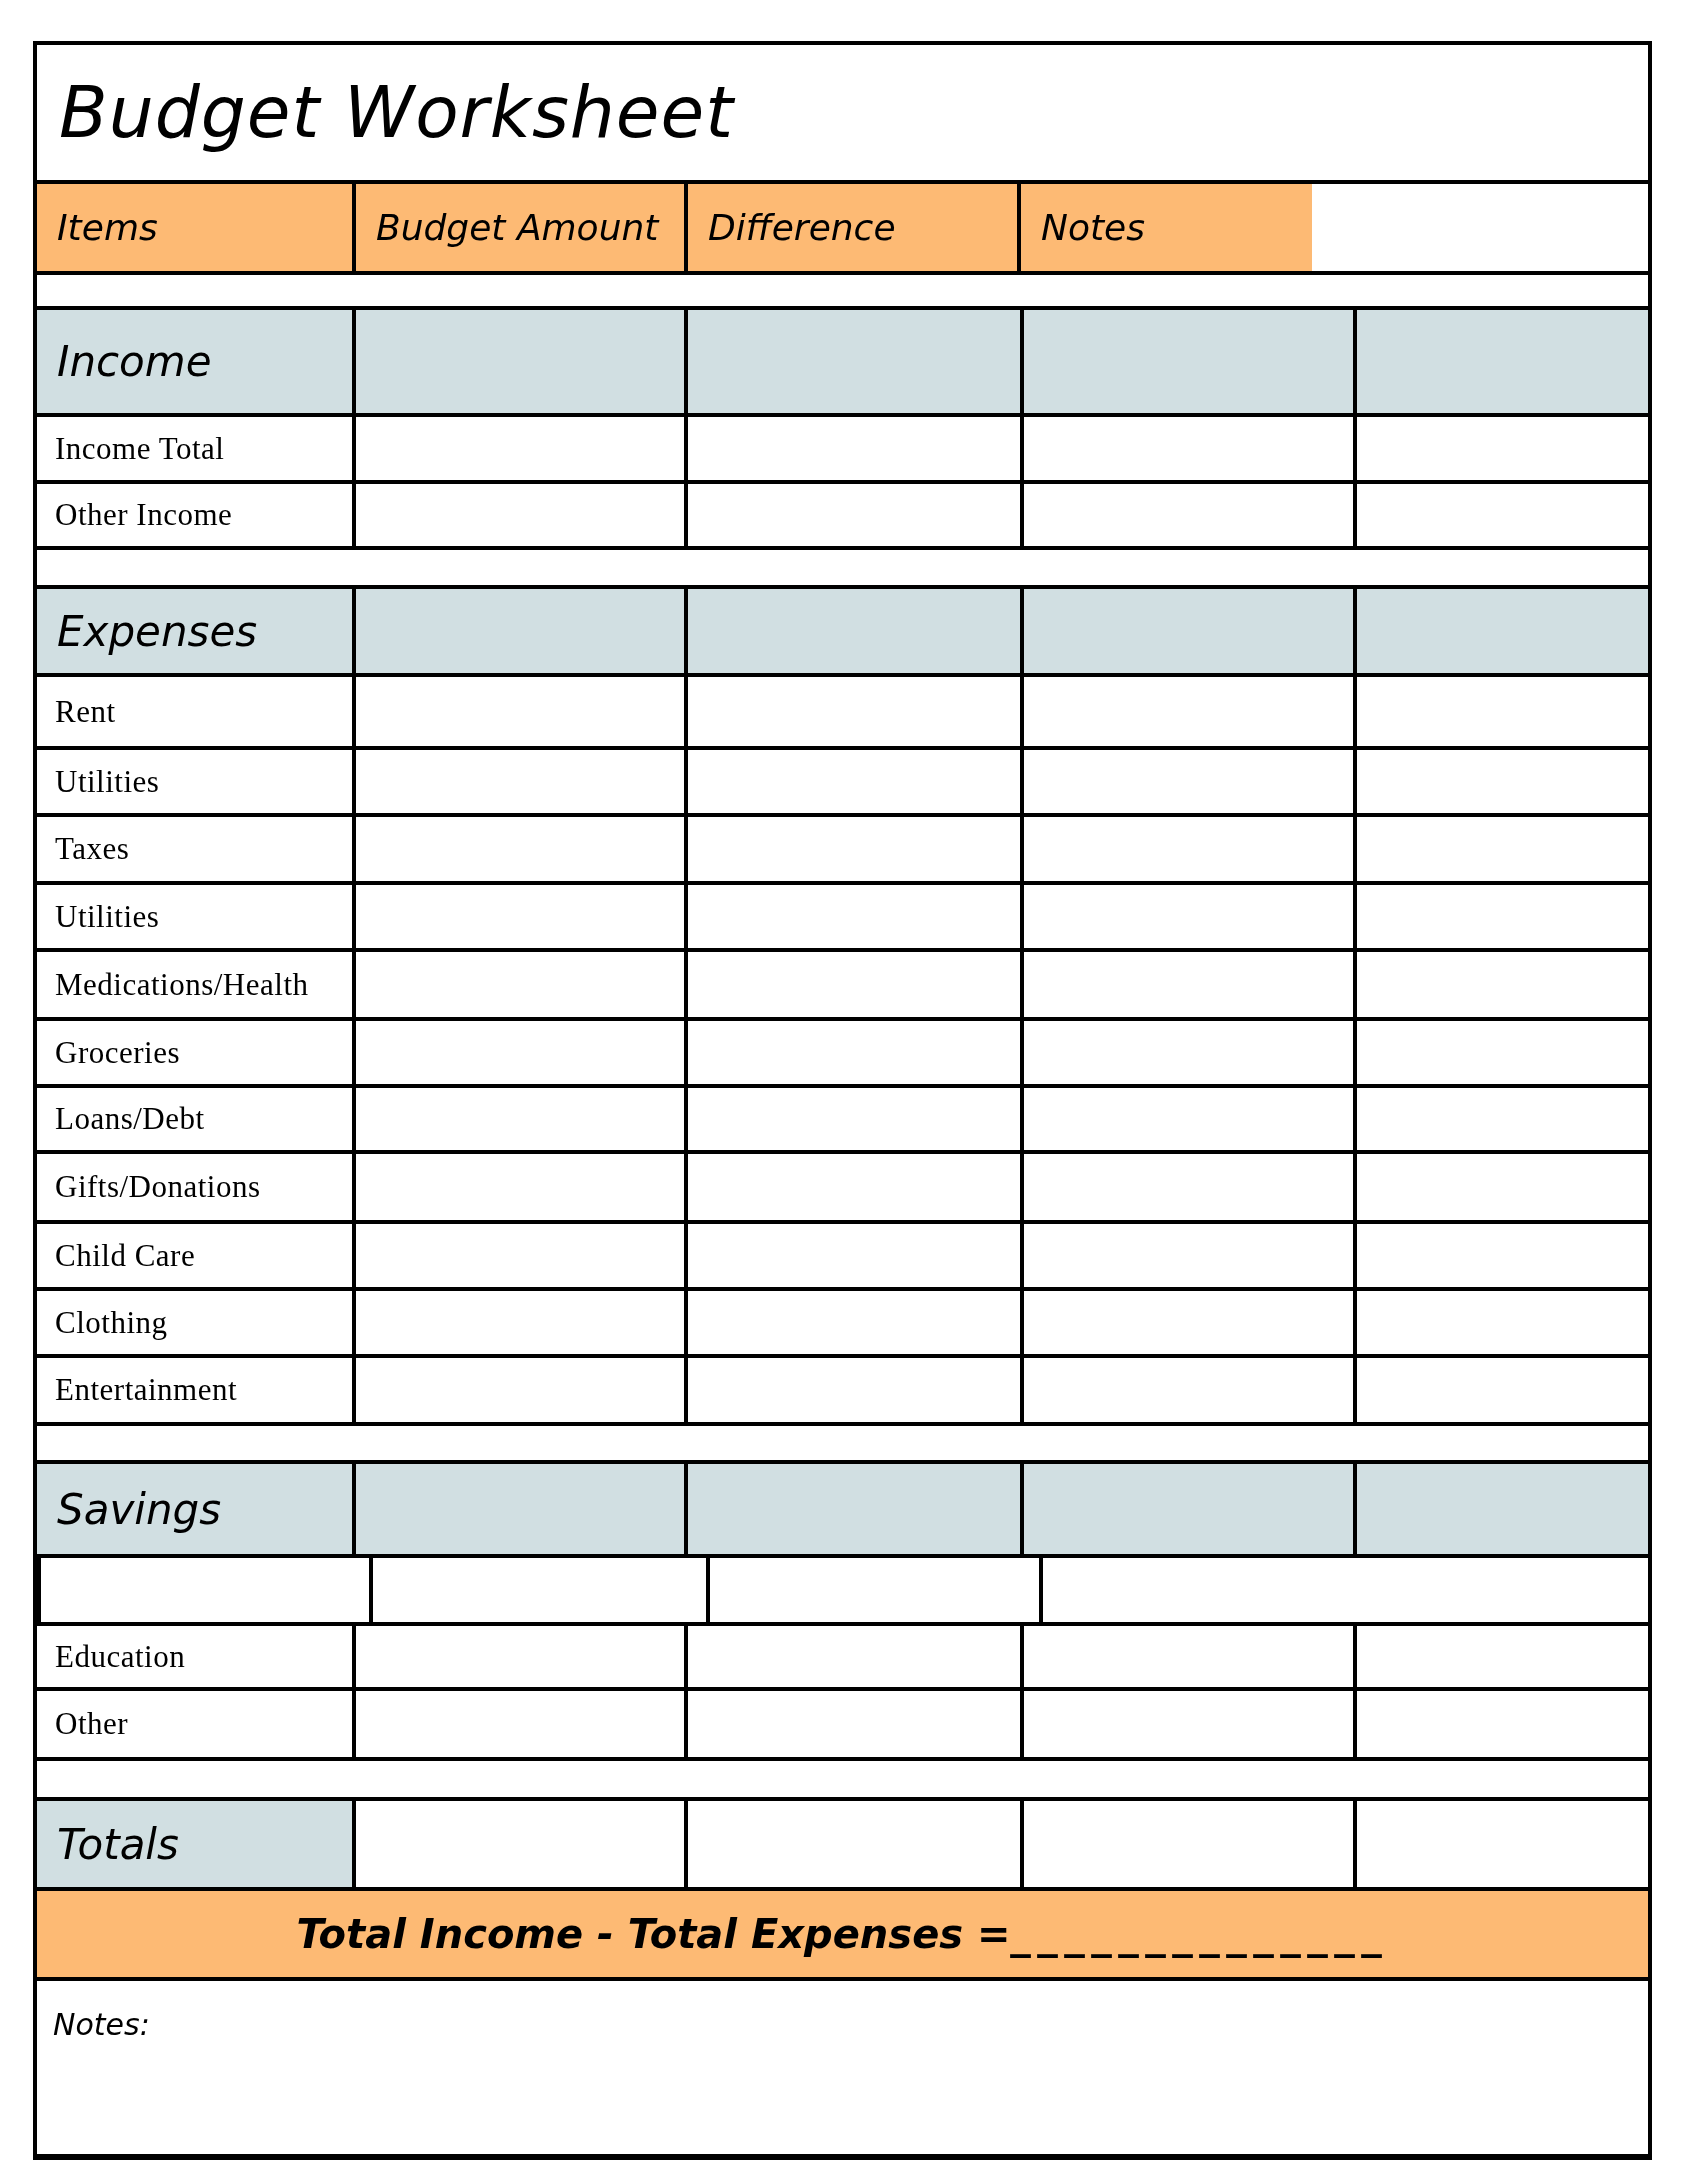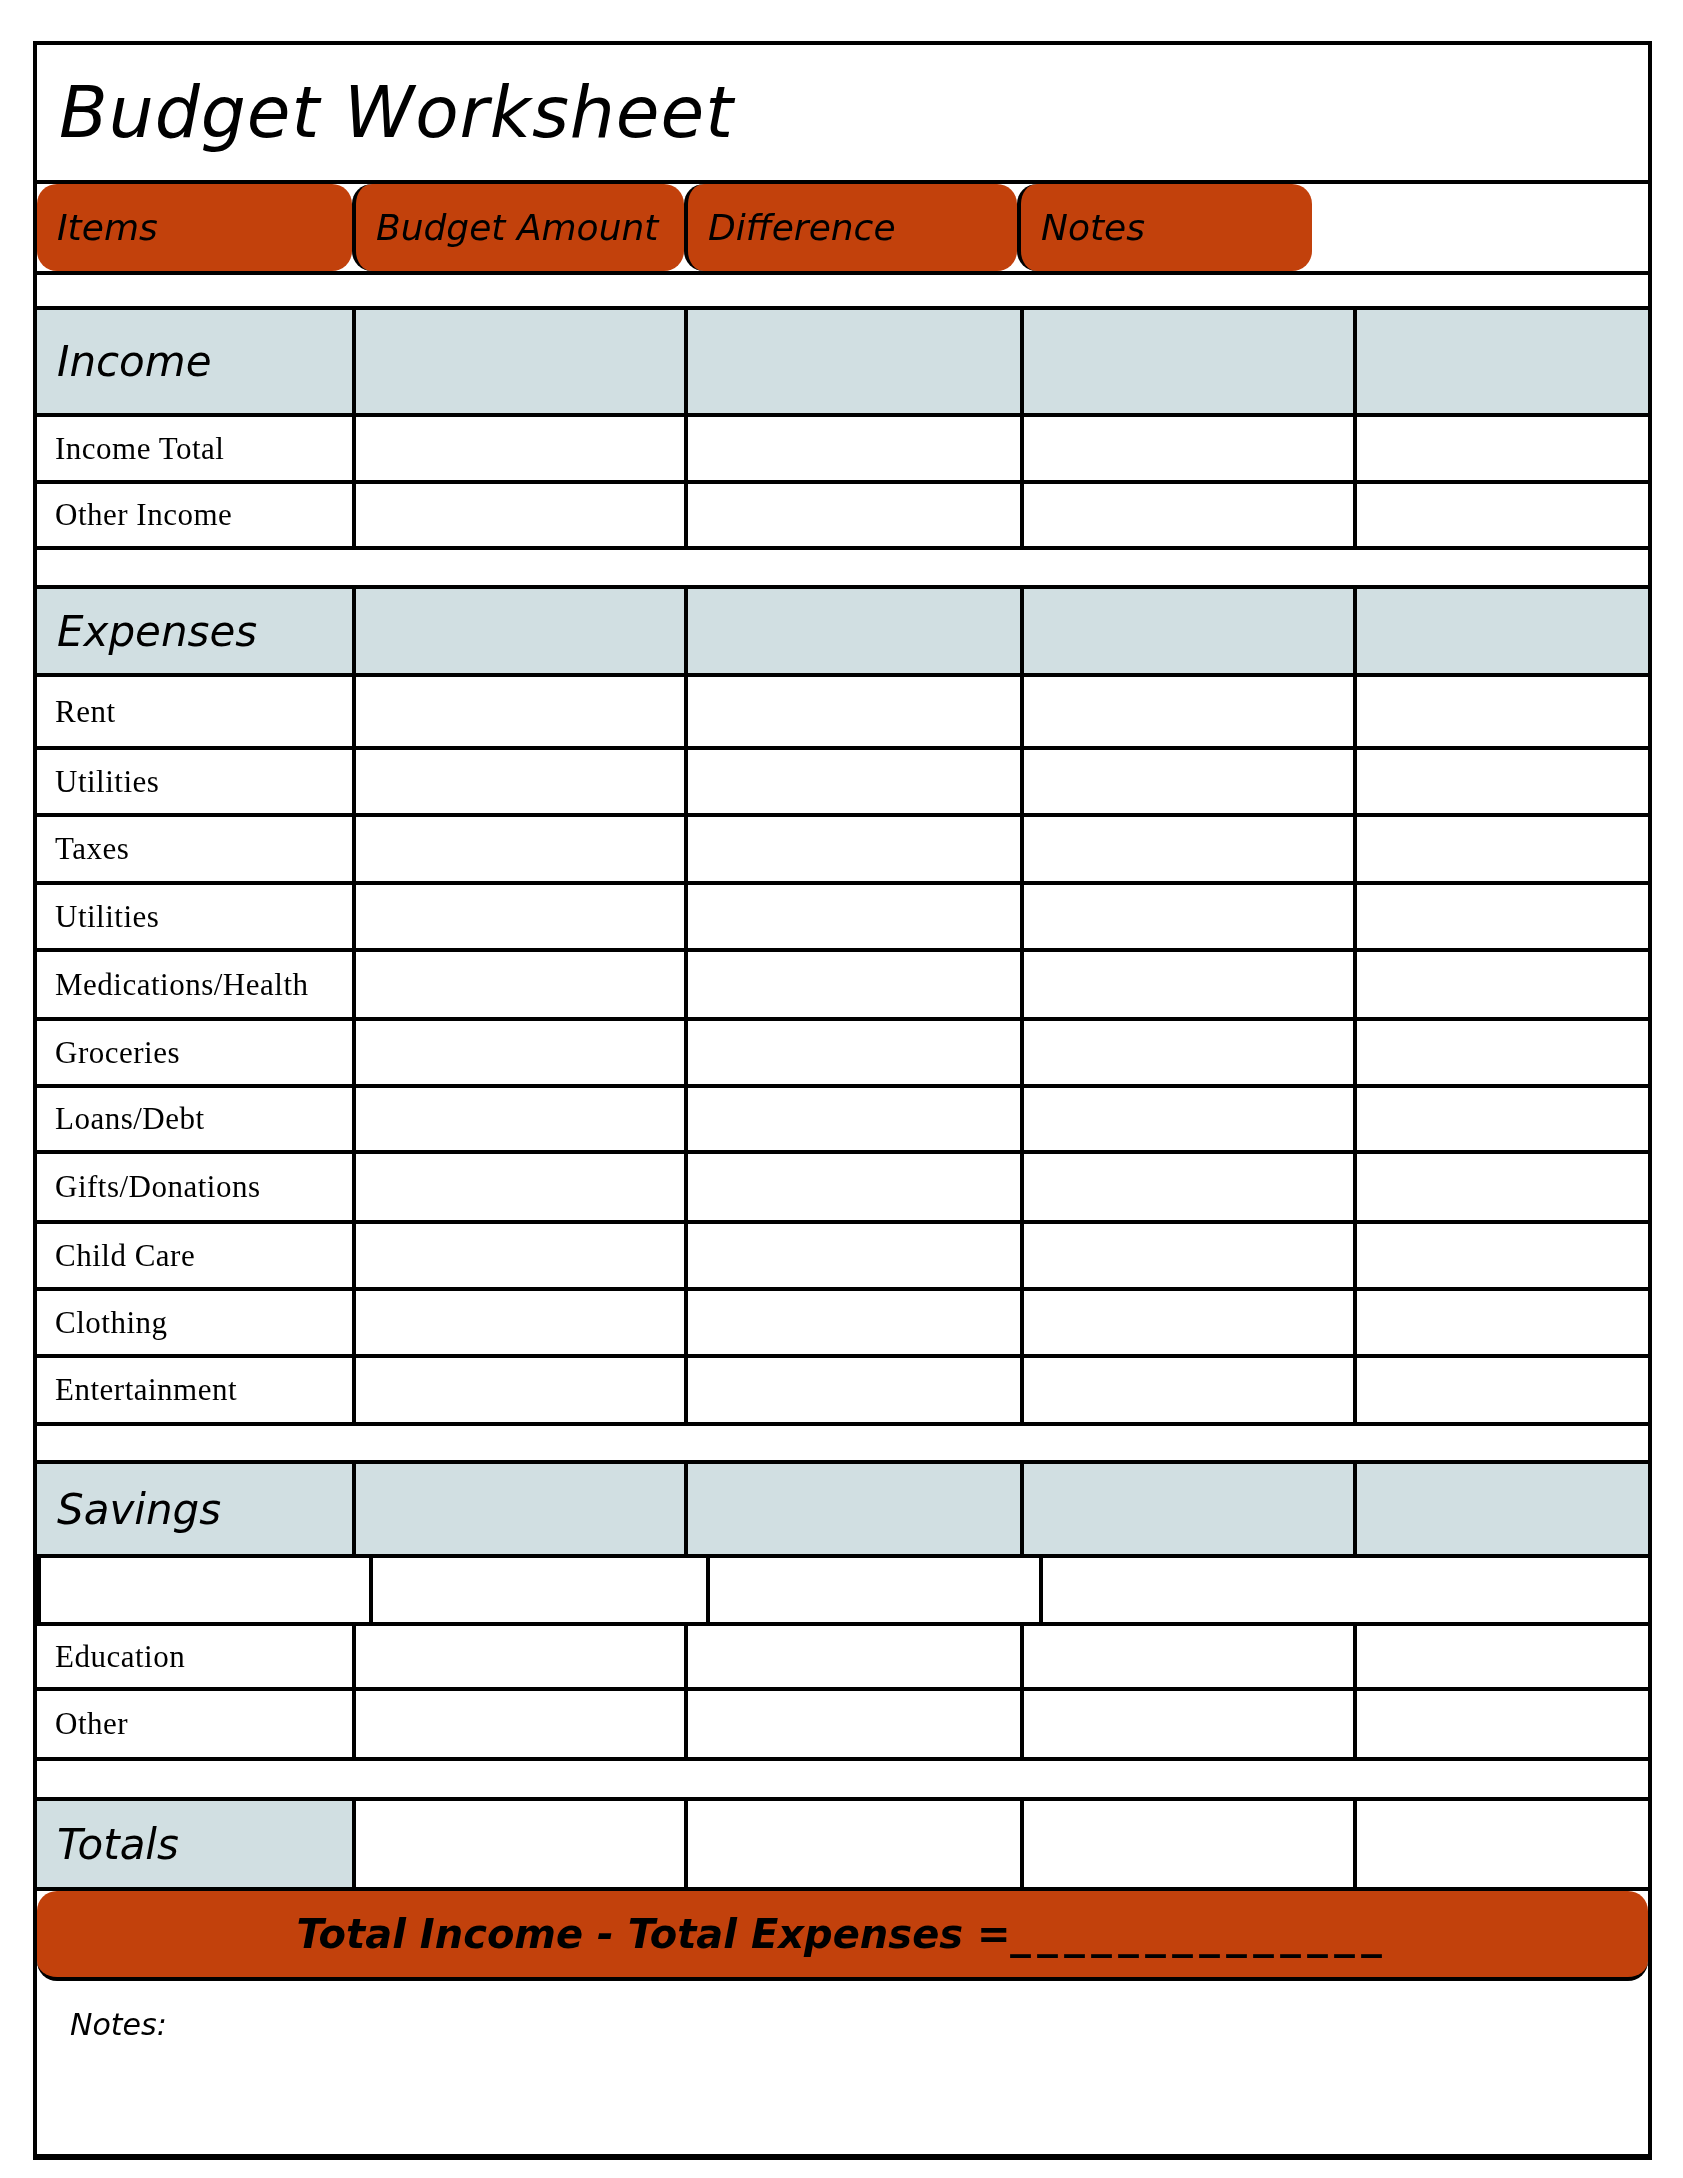--- a/index.html
+++ b/index.html
@@ -8,34 +8,34 @@
   .sheet{position:absolute;left:33px;top:41px;width:1619px;box-sizing:border-box;
          border:4px solid #000;border-bottom:6px solid #000;background:#fff;}
   .row{display:flex;box-sizing:border-box;border-bottom:4px solid #000;width:100%;}
   .row:last-child{border-bottom:none;}
   .cell{box-sizing:border-box;height:100%;display:flex;align-items:center;overflow:hidden;}
   .c1{width:315px;}
   .c2{width:332px;border-left:4px solid #000;}
   .c3{width:337px;border-left:4px solid #000;}
   .c4{width:333px;border-left:4px solid #000;}
   .c5{width:295px;border-left:4px solid #000;}
-  .green{background:#c2410c;border-radius:20px;}
+  .green{background:#fdba74;}
   .blue{background:#d1dfe2;}
   .hand{font-family:"DejaVu Sans",sans-serif;font-style:italic;}
   .title-row{align-items:center;}
   .page-title{font-size:71px;padding-left:22px;letter-spacing:1px;}
   .colhead{font-size:36px;padding-left:20px;}
   .sechead{font-size:42px;padding-left:20px;}
   .serif-label{font-family:"Liberation Serif",serif;font-size:31px;padding-left:18px;letter-spacing:0.5px;}
   .gap-row{background:#ffffff;}
   .banner{justify-content:center;align-items:center;display:flex;}
   .banner-text{font-size:40px;font-weight:bold;}
   .blank{letter-spacing:7px;font-weight:bold;}
   .notes-row{display:block;}
-  .notes-label{font-size:30px;padding:26px 0 0 16px;display:inline-block;margin-left:17px;}
+  .notes-label{font-size:30px;padding:26px 0 0 16px;display:inline-block;}
 </style>
 </head>
 <body>
 
 <div class="page">
   <div class="sheet">
 
     <div class="row title-row" style="height:139px">
       <span class="hand page-title">Budget Worksheet</span>
     </div>

